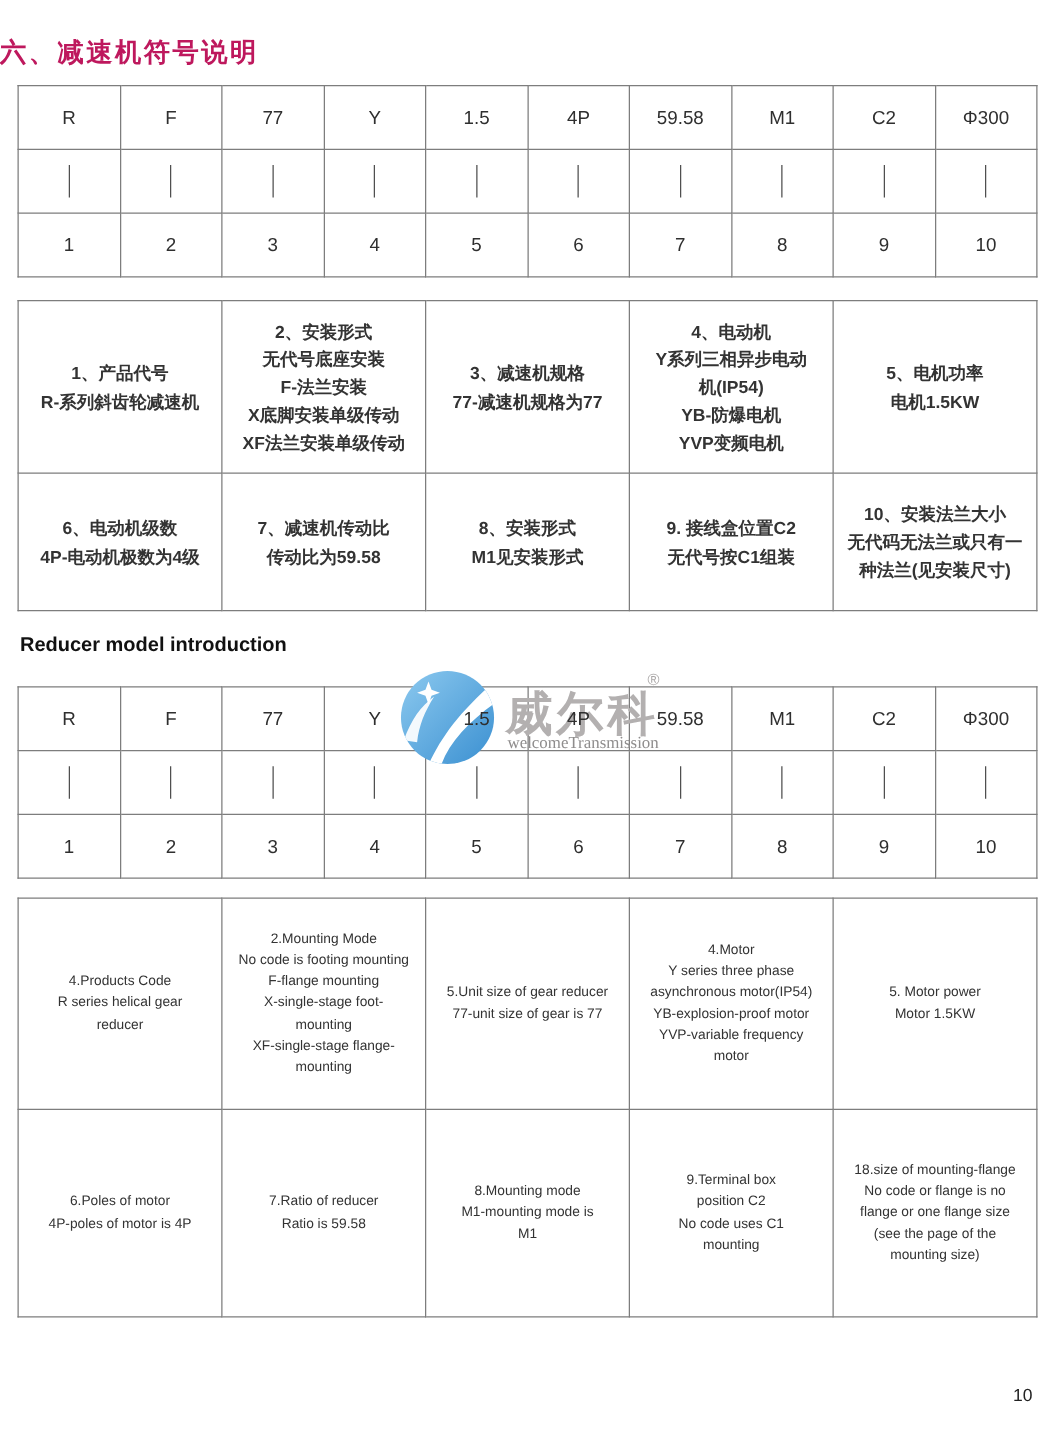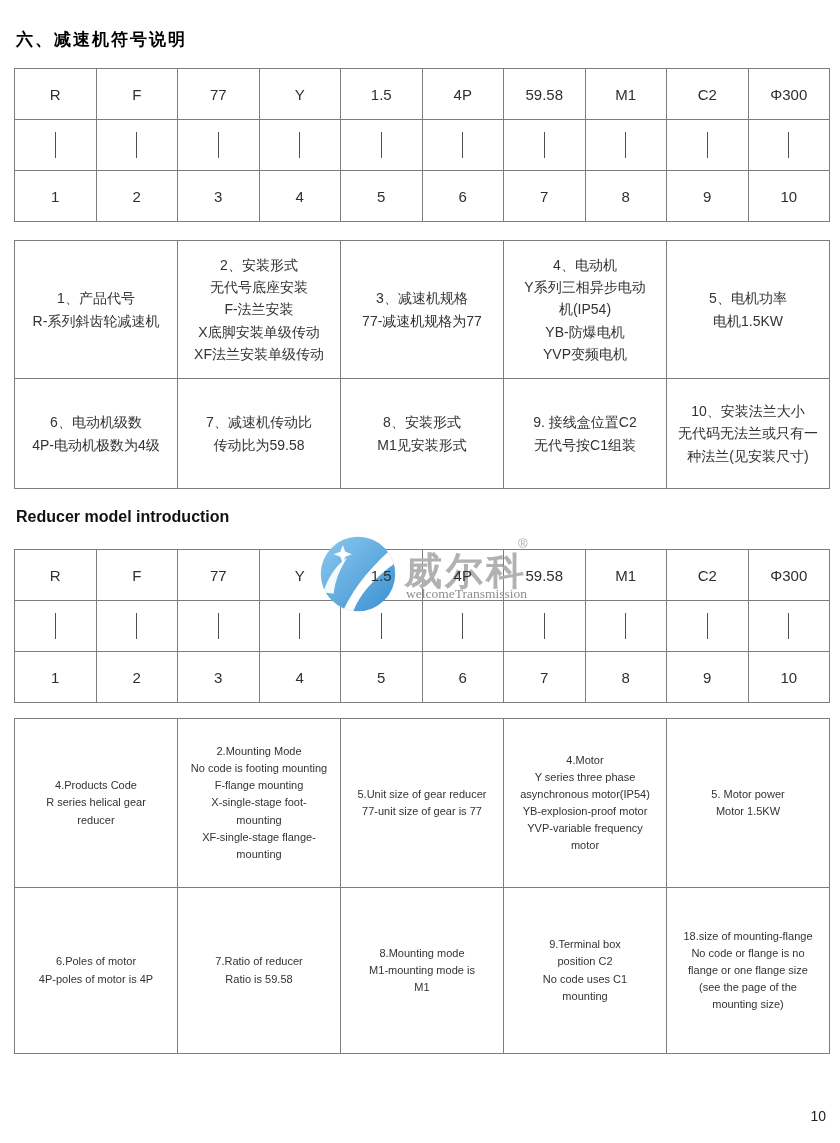--- a/index.html
+++ b/index.html
@@ -1,22 +1,22 @@
 <!DOCTYPE html>
 <html><head>
 <meta charset="utf-8">
 <style>
   html,body { margin:0; padding:0; background:#ffffff; }
   .page {
     position:relative; width:840px; height:1143px; background:#ffffff;
     font-family:"Liberation Sans", sans-serif; color:#2a2a2a; overflow:hidden;
   }
   .title-cn {
-    position:absolute; left:16px; top:28px;
-    font-size:17px; font-weight:bold; letter-spacing:2px; color:#000000;
+    position:absolute; left:0; top:28px;
+    font-size:21px; font-weight:bold; letter-spacing:2px; color:#be185d;
   }
   .title-en {
     position:absolute; left:16px; top:508px;
     font-size:16px; font-weight:bold; color:#111;
   }
   table.doc {
     border-collapse:collapse; table-layout:fixed;
     position:absolute; left:14px; width:816px; background:transparent;
   }
   table.doc td {
@@ -25,21 +25,21 @@
   }
   .t-codes-1 { top:68px; }
   .t-codes-2 { top:549px; }
   .t-codes tr { height:51px; }
   .t-codes td { font-size:15px; color:#2f2f2f; }
   .ct { position:relative; z-index:3; }
   .vbar { display:inline-block; width:1px; height:26px; background:#4f4f4f; vertical-align:middle; }
   .t-cn { top:240px; }
   .t-cn .r1 { height:138px; }
   .t-cn .r2 { height:110px; }
-  .t-cn td { font-size:14px; line-height:1.6; white-space:pre-line; color:#333; }
+  .t-cn td { font-size:14px; line-height:1.6; white-space:pre-line; color:#333;font-weight:bold; }
   .t-en { top:718px; }
   .t-en .r1 { height:169px; }
   .t-en .r2 { height:166px; }
   .t-en td { font-size:11px; line-height:1.55; white-space:pre-line; color:#333; }
   .page-num { position:absolute; right:14px; top:1108px; font-size:14px; color:#222; }
   .logo { position:absolute; left:320px; top:534px; width:210px; height:80px; z-index:2; }
   .logo-mark { position:absolute; left:0; top:2px; width:76px; height:76px; }
   .logo-name {
     position:absolute; left:84px; top:12px; font-size:38px; font-weight:bold;
     color:#b3b0b0; letter-spacing:3px; white-space:nowrap;

